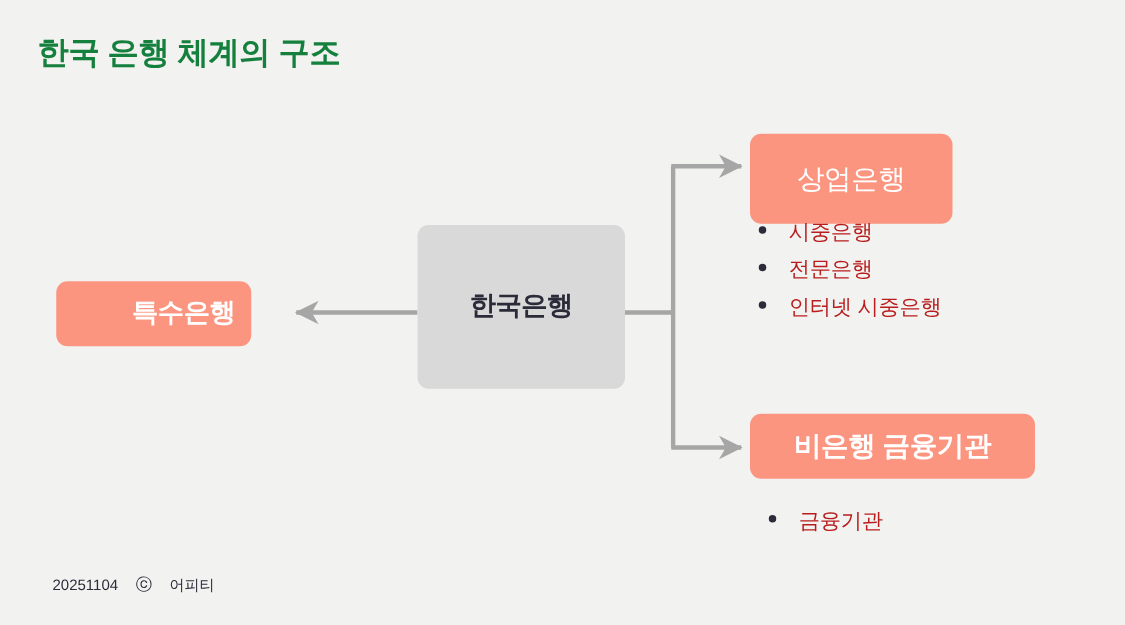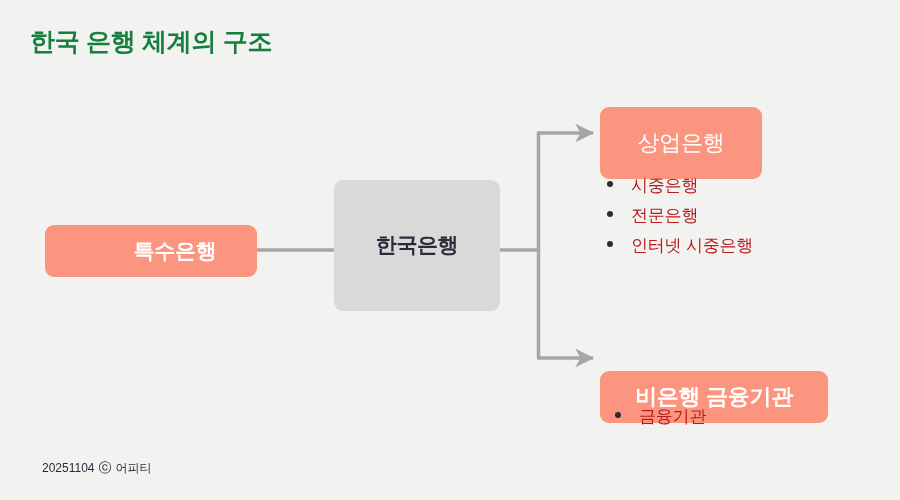--- a/index.html
+++ b/index.html
@@ -59,21 +59,21 @@
     background: #d9d9d9;
     color: #2b2b3a;
     font-size: 21px;
     font-weight: bold;
     flex-direction: row;
     letter-spacing: -0.4px;
   }
   .node-special {
     left: 45px;
     top: 225px;
-    width: 212px;
+    width: 156px;
     height: 52px;
     background: #fb9580;
     color: #ffffff;
     font-size: 21px;
     font-weight: bold;
     letter-spacing: -0.3px;
     padding-left: 48px;
   }
   .node-commercial {
     left: 600px;
@@ -89,21 +89,20 @@
   .node-nonbank {
     left: 600px;
     top: 331px;
     width: 228px;
     height: 52px;
     background: #fb9580;
     color: #ffffff;
     font-size: 22px;
     font-weight: bold;
     letter-spacing: -0.3px;
-    margin-top: 40px;
   }
 
   
   .bullet-list {
     position: absolute;
     margin: 0;
     padding: 0;
     list-style: none;
   }
   .bullet-list li {
@@ -137,21 +136,21 @@
 
   
   #footer {
     position: absolute;
     left: 42px;
     top: 459px;
     font-size: 12px;
     color: #2b2b3a;
     display: flex;
     align-items: center;
-    gap: 4px;
+    gap: 14px;
     white-space: nowrap;
   }
   #footer .copy-mark {
     font-size: 13px;
   }
 </style>
 </head>
 <body>
 
 <div id="canvas">

